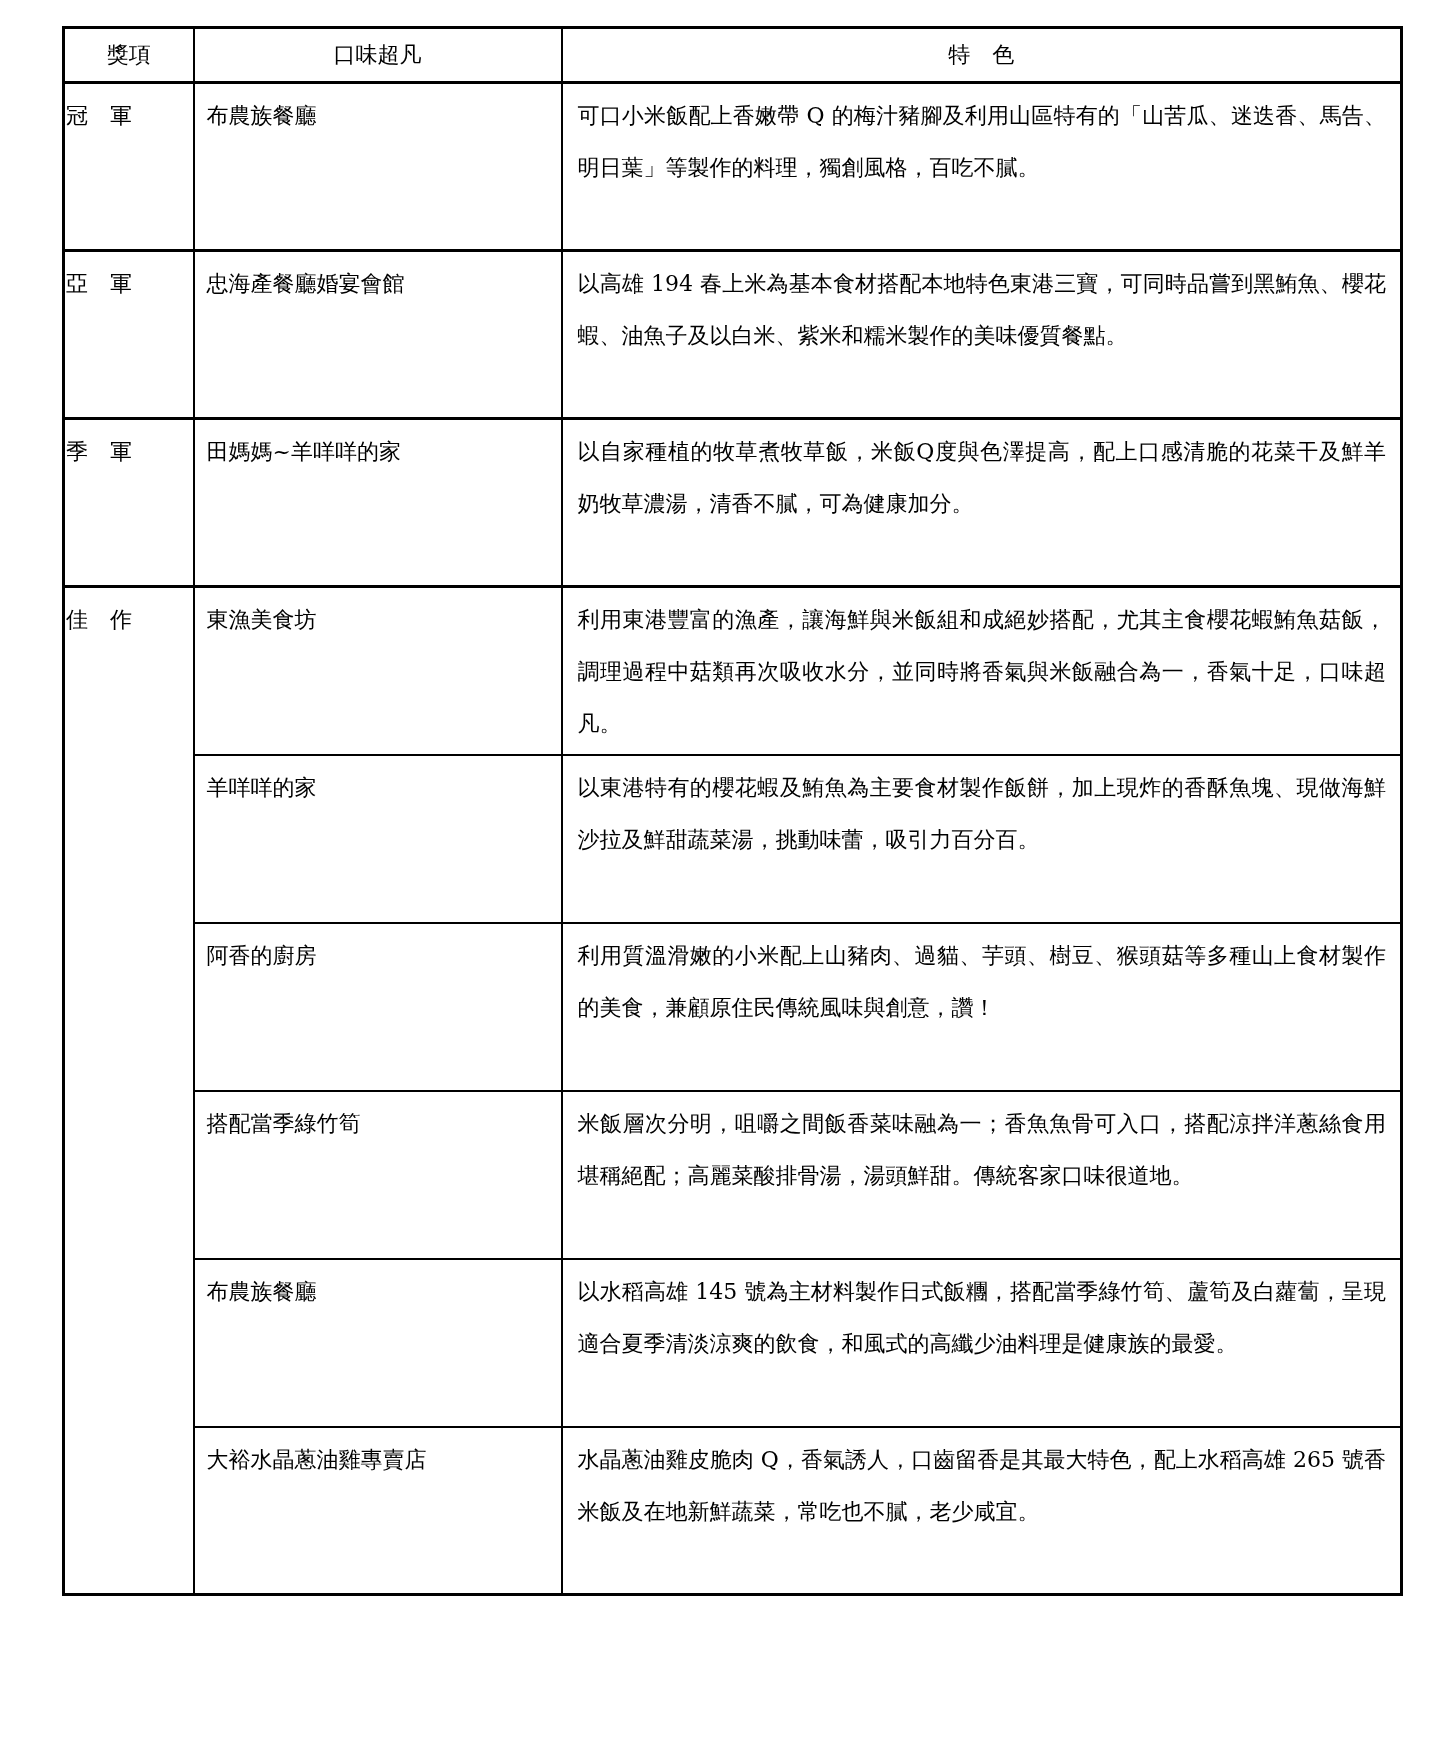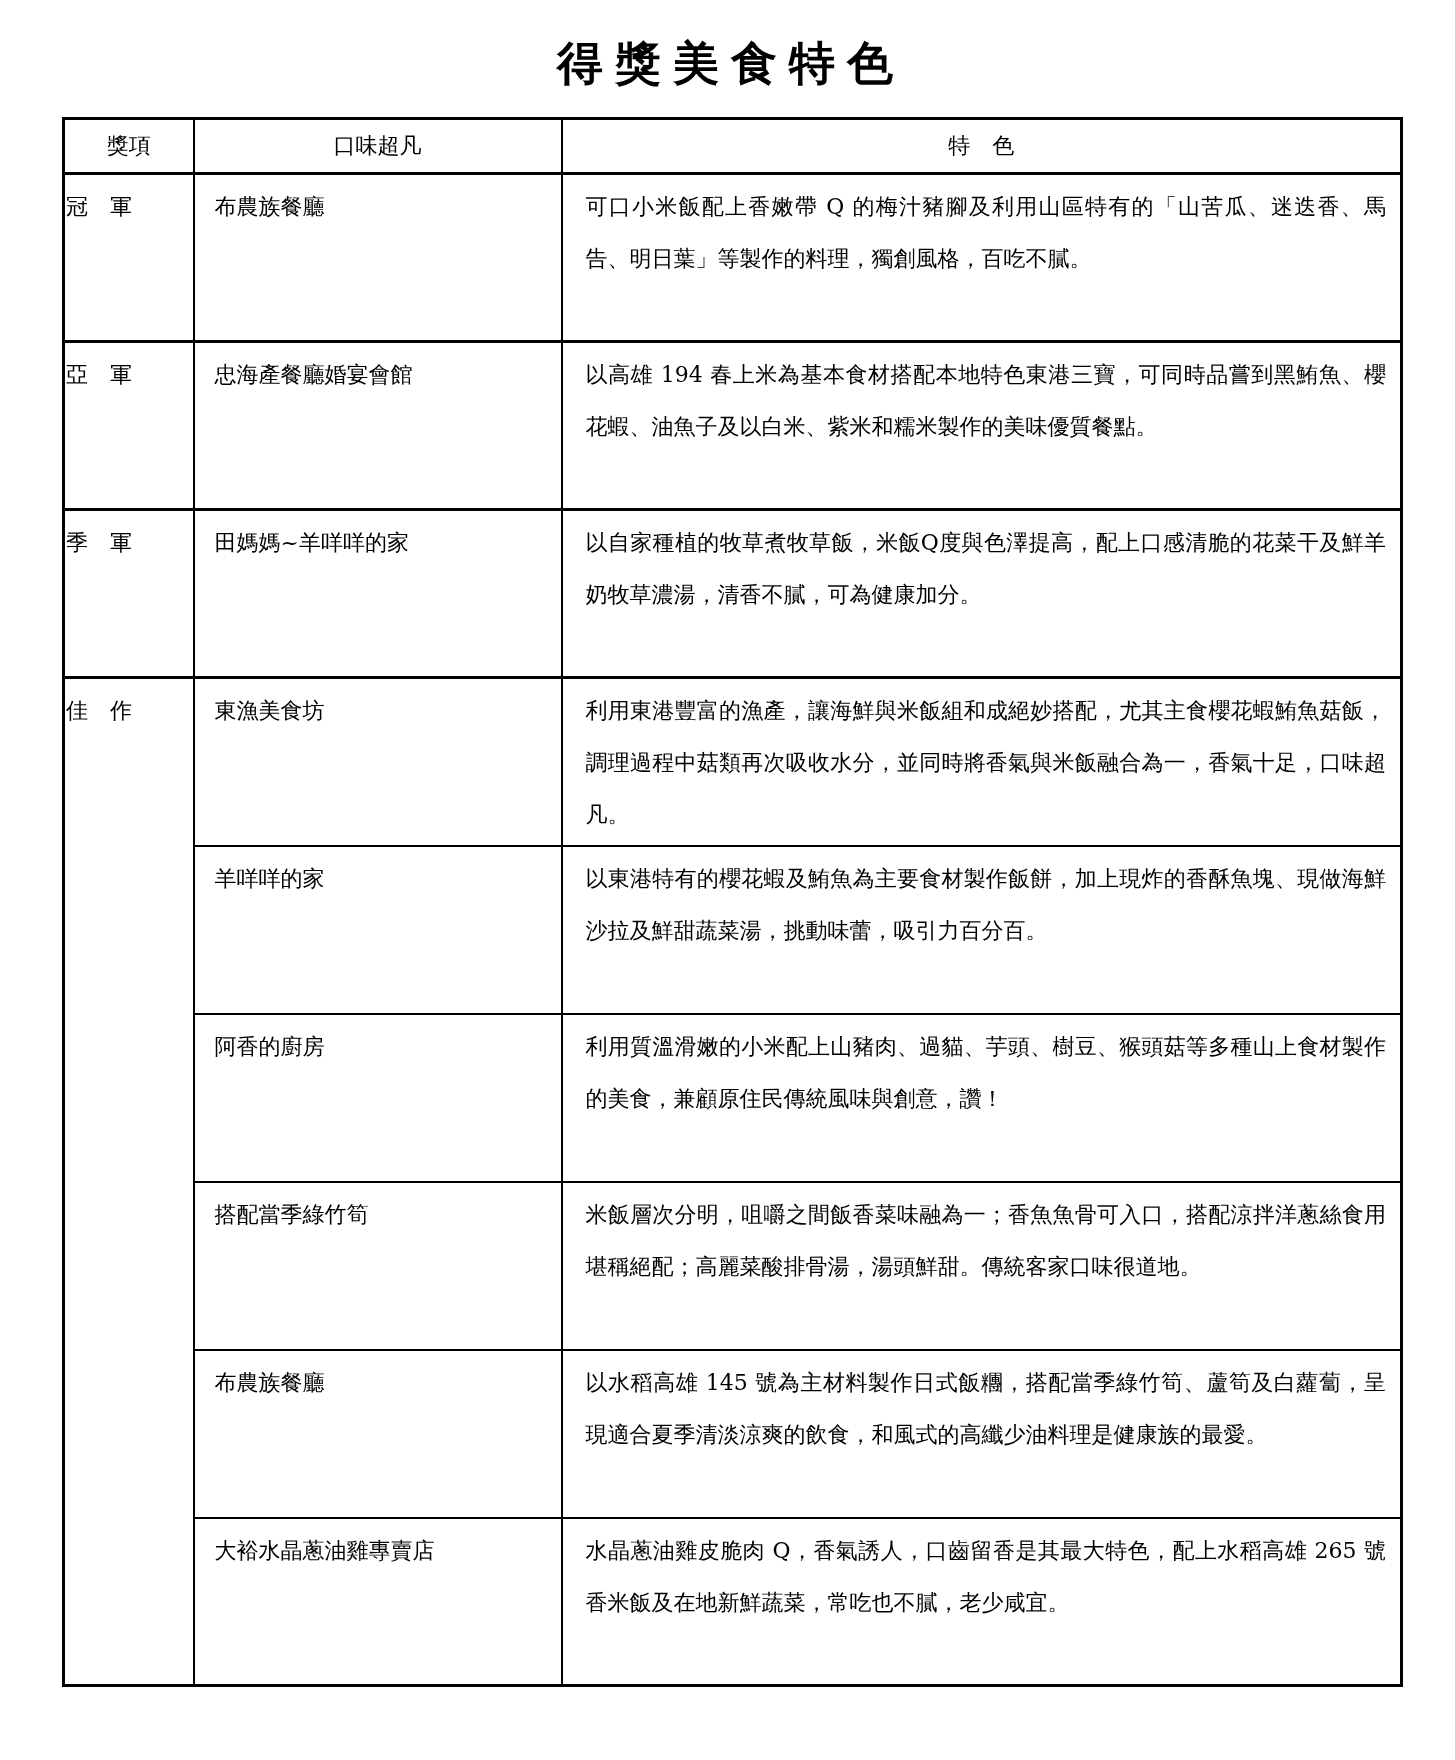--- a/index.html
+++ b/index.html
@@ -52,34 +52,33 @@
     border-bottom: 3px solid #000;
   }
   tbody tr { height: 168px; }
   tbody tr.grp > td { border-top: 3px solid #000; }
 
   td.award {
     text-align: left;
     padding-top: 6px;
   }
   td.unit {
-    padding: 6px 8px 0 20px;
+    padding: 6px 8px 0 12px;
   }
   td.feat {
-    padding: 6px 14px 0 23px;
+    padding: 6px 14px 0 15px;
     text-align: justify;
     text-justify: inter-character;
   }
 </style>
 </head>
 <body>
 
 <div class="page">
 
-  <h1 class="doc-title">得獎美食特色</h1>
 
   <table class="awards">
     <colgroup>
       <col class="c-award">
       <col class="c-unit">
       <col class="c-feature">
     </colgroup>
     <thead>
       <tr>
         <th>獎項</th>

